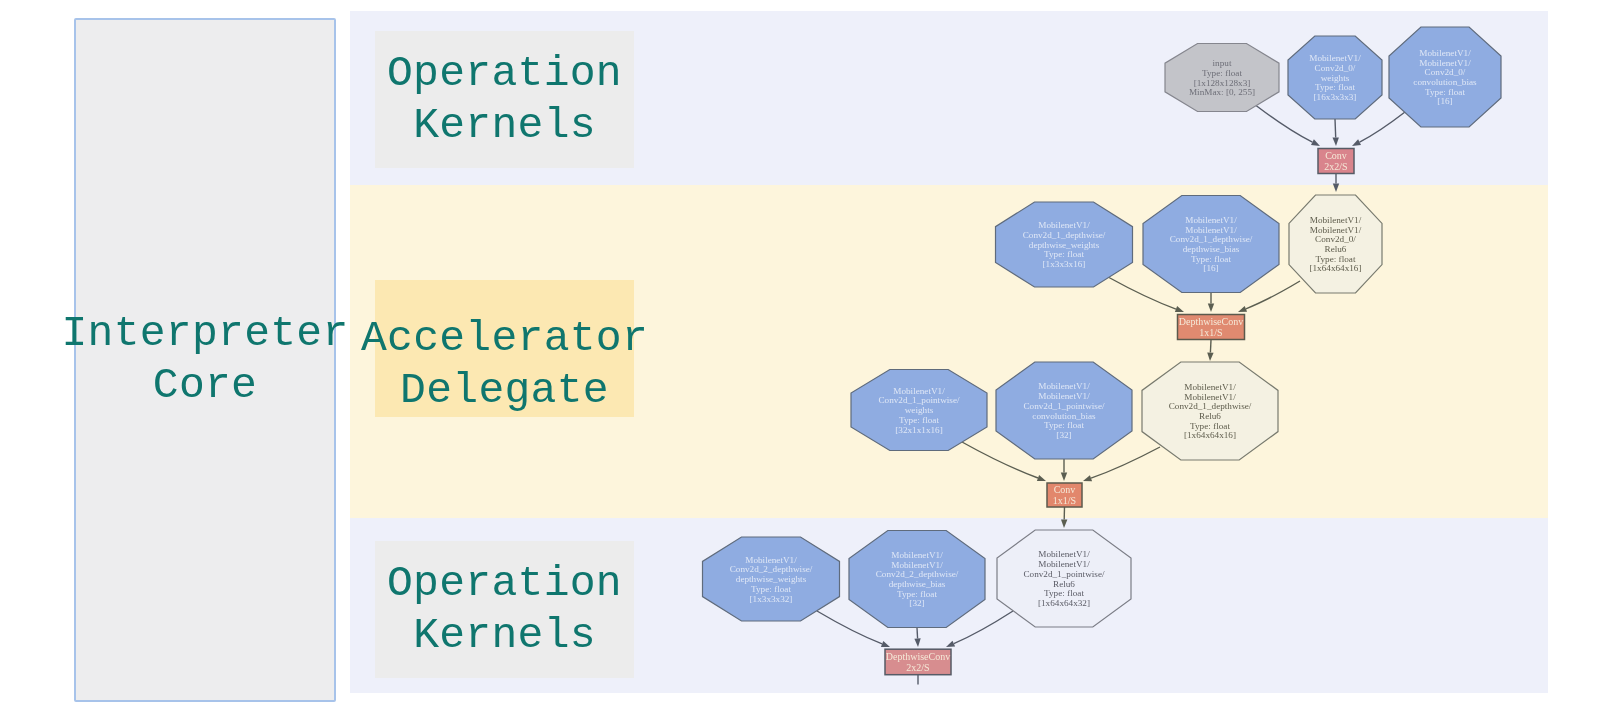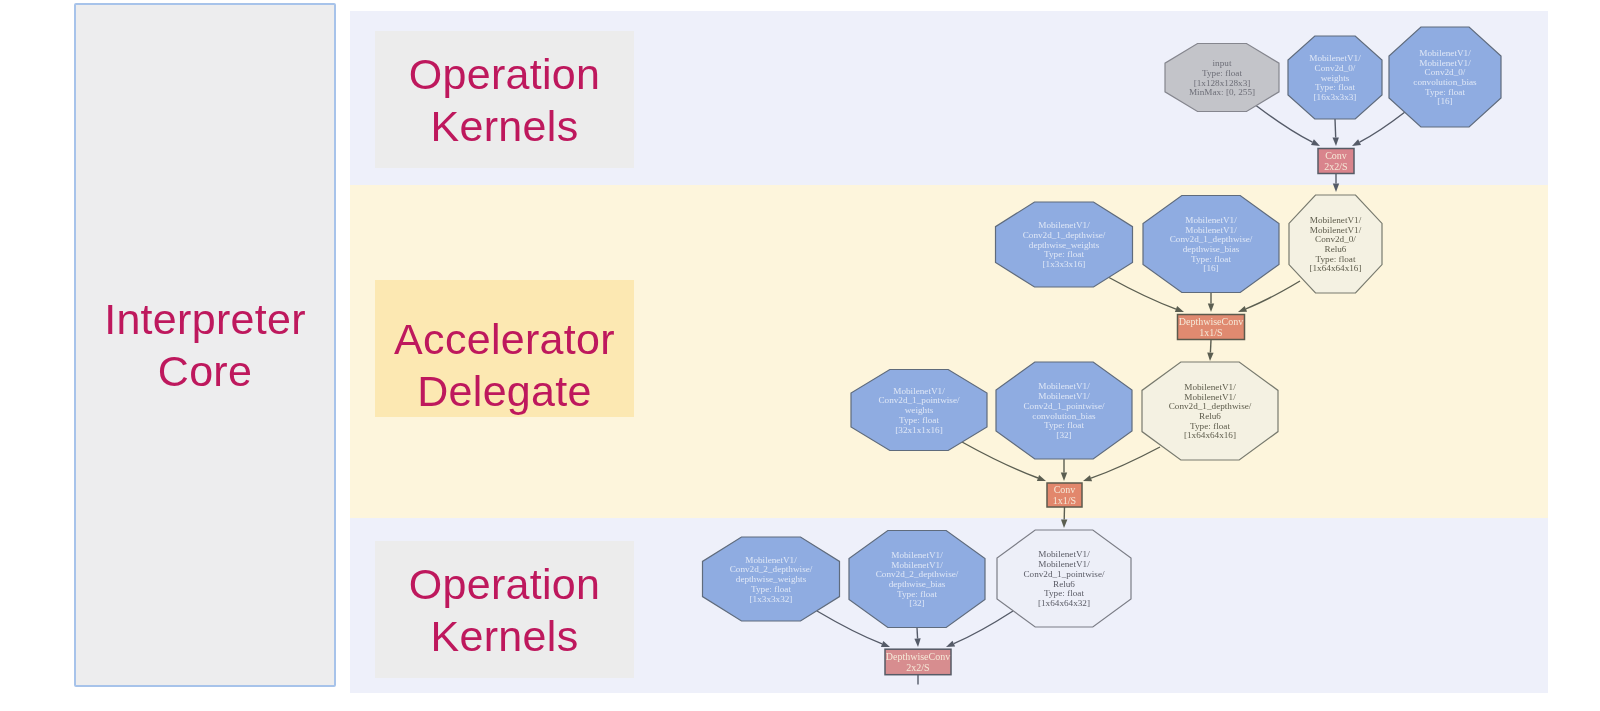--- a/index.html
+++ b/index.html
@@ -1,29 +1,29 @@
 <!DOCTYPE html>
 <html><head><meta charset="utf-8">
 <style>
   html,body { margin:0; padding:0; background:#ffffff; }
   body { width:1600px; height:711px; position:relative; overflow:hidden;
          font-family:"Liberation Sans", sans-serif; }
-  .leftpanel { position:absolute; left:74px; top:3px; width:262px; height:684px;
+  .leftpanel { position:absolute; left:74px; top:18px; width:262px; height:684px;
     background:#ededee; border:2px solid #a7c3ea; border-radius:2px; box-sizing:border-box;
     display:flex; align-items:center; justify-content:center; }
   .band { position:absolute; left:350px; width:1198px; }
   .band1 { top:11px; height:174px; background:#eef0fa; }
   .band2 { top:185px; height:333px; background:#fdf5dc; }
   .band3 { top:518px; height:175px; background:#eef0fa; }
   .label { position:absolute; left:375px; width:259px; height:137px;
     display:flex; align-items:center; justify-content:center; text-align:center; }
   .lab1 { top:31px;  background:#ececec; }
   .lab2 { top:280px; background:#fce8b2;align-items:flex-end; }
   .lab3 { top:541px; background:#ececec; }
-  .htext { font-size:43px; line-height:52px; color:#be185d; letter-spacing:0.3px; text-align:center; filter:blur(0.4px); }
+  .htext { font-size:43px; line-height:52px; color:#0f766e; letter-spacing:0.3px; text-align:center; filter:blur(0.4px);font-family:Liberation Mono, monospace; }
 </style></head>
 <body>
   <div class="band band1"></div>
   <div class="band band2"></div>
   <div class="band band3"></div>
   <div class="leftpanel">
     <div class="htext">Interpreter<br>Core</div>
   </div>
   <div class="label lab1">
     <div class="htext">Operation<br>Kernels</div>

